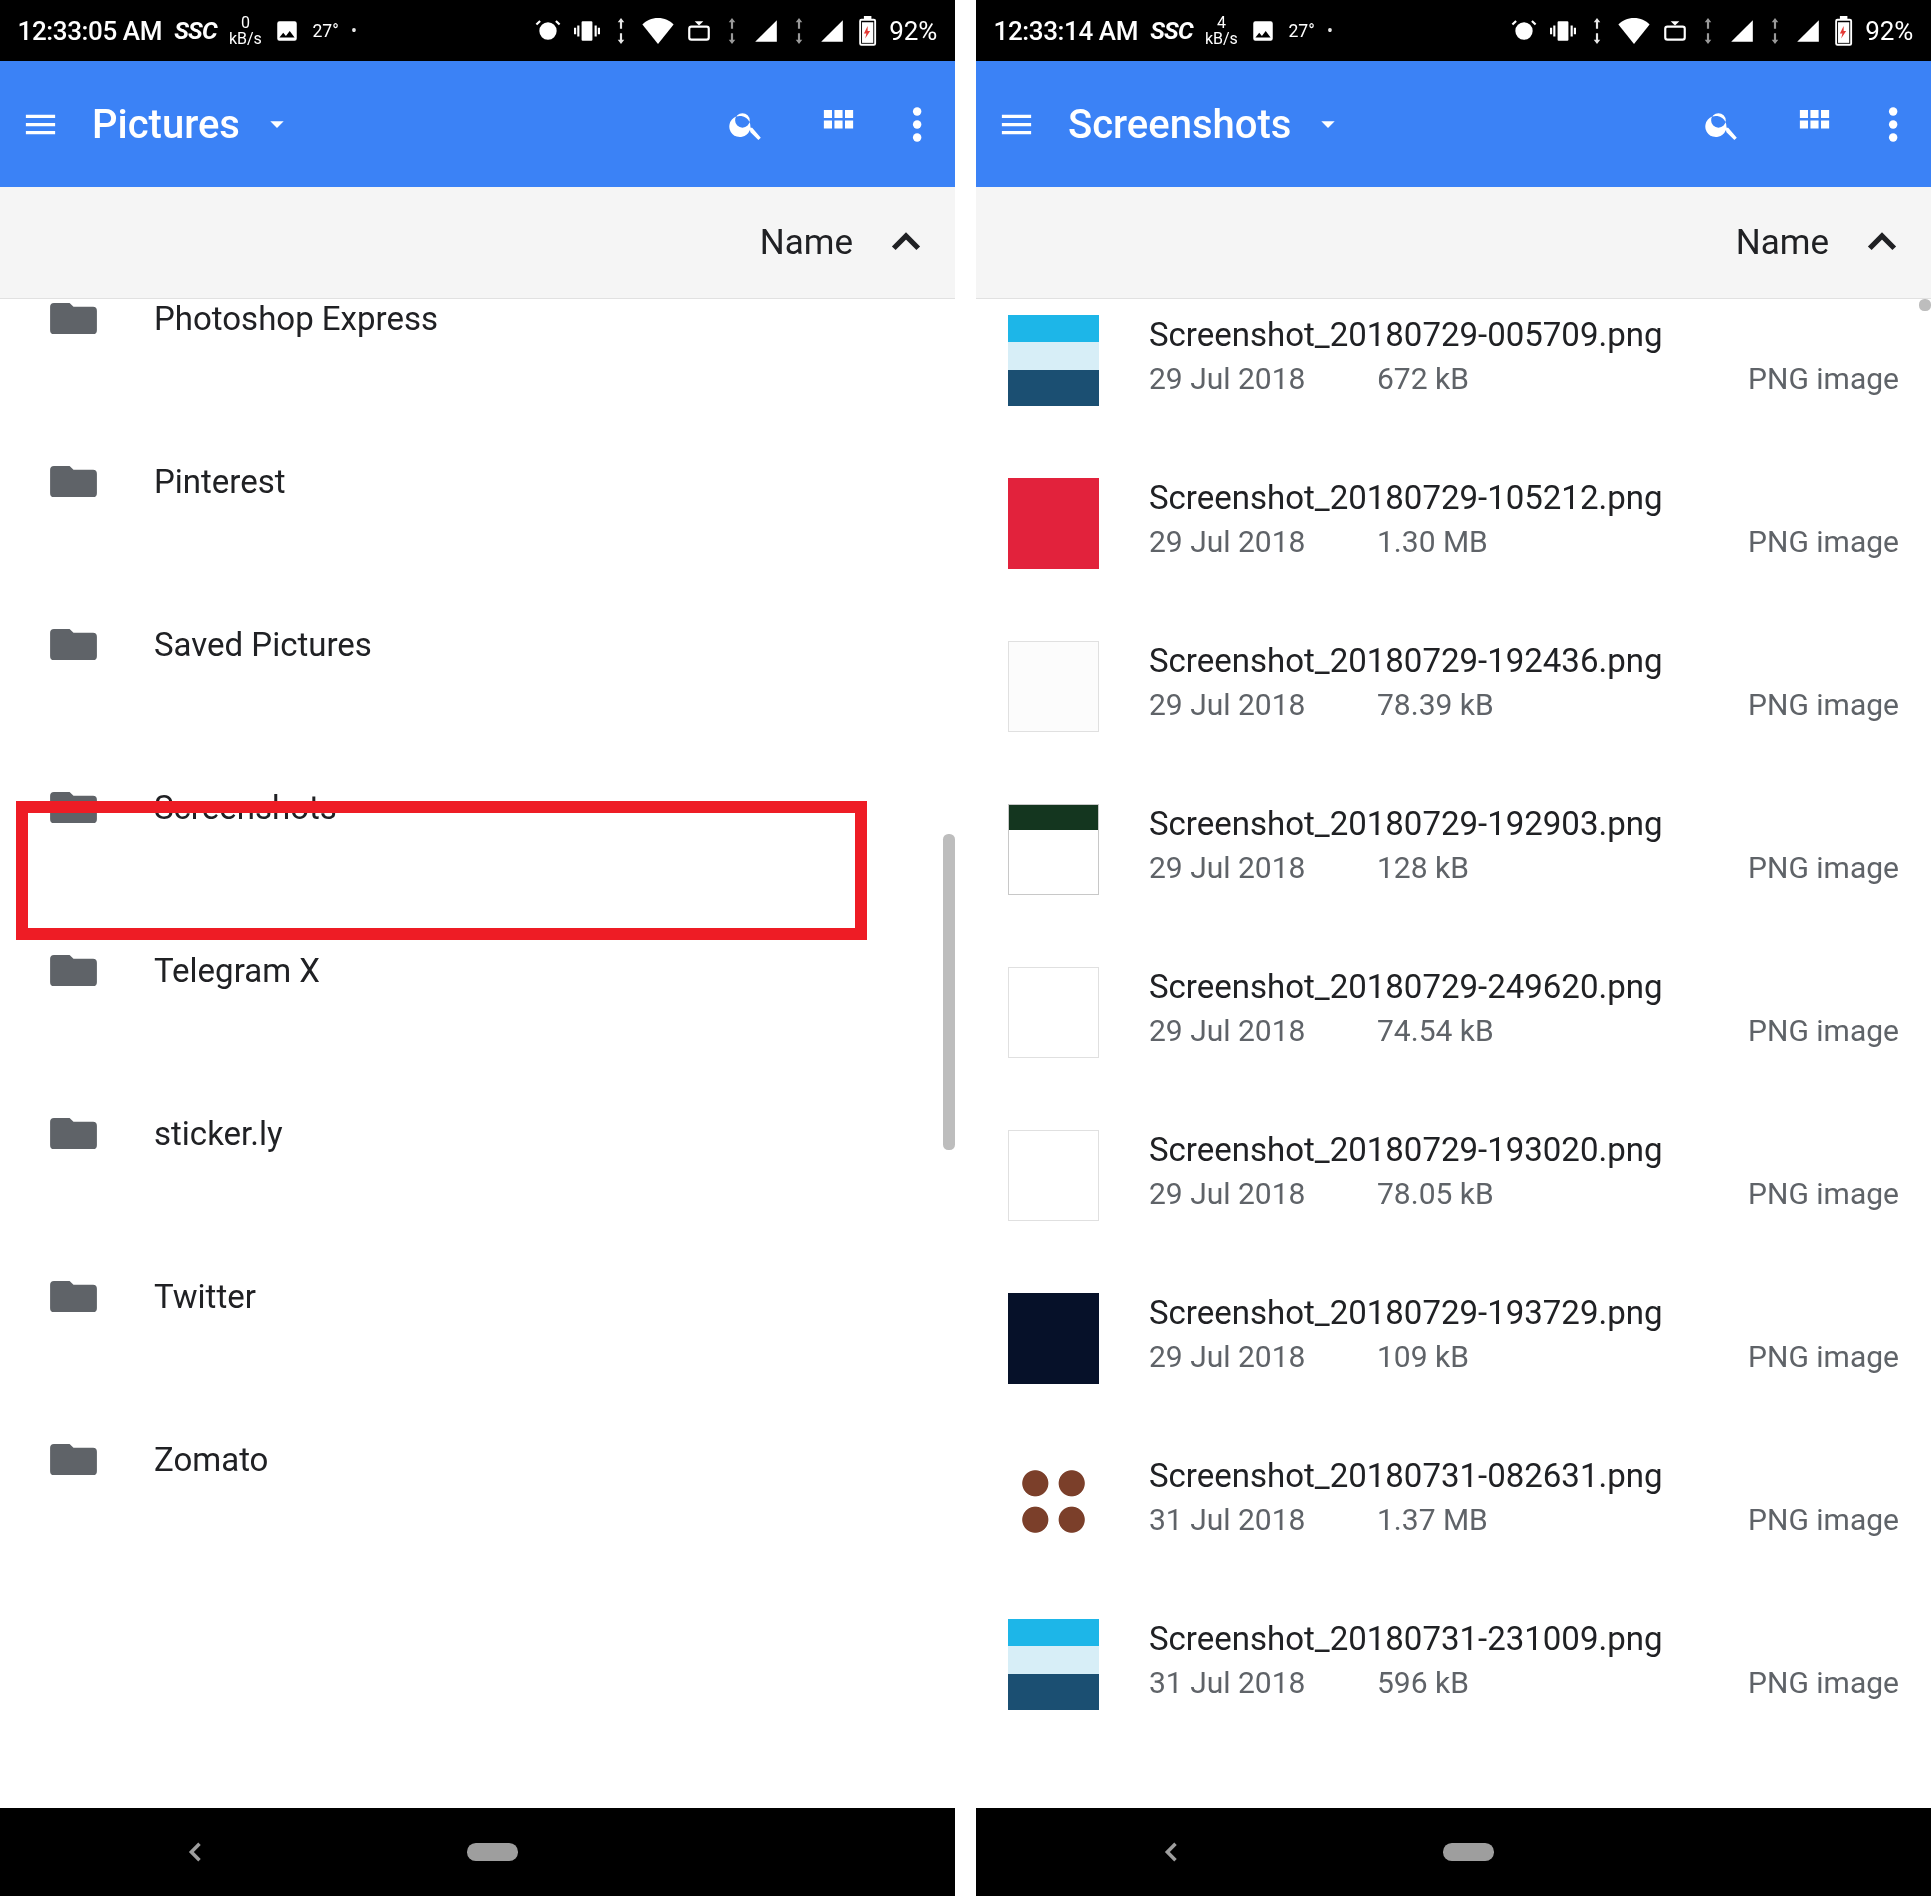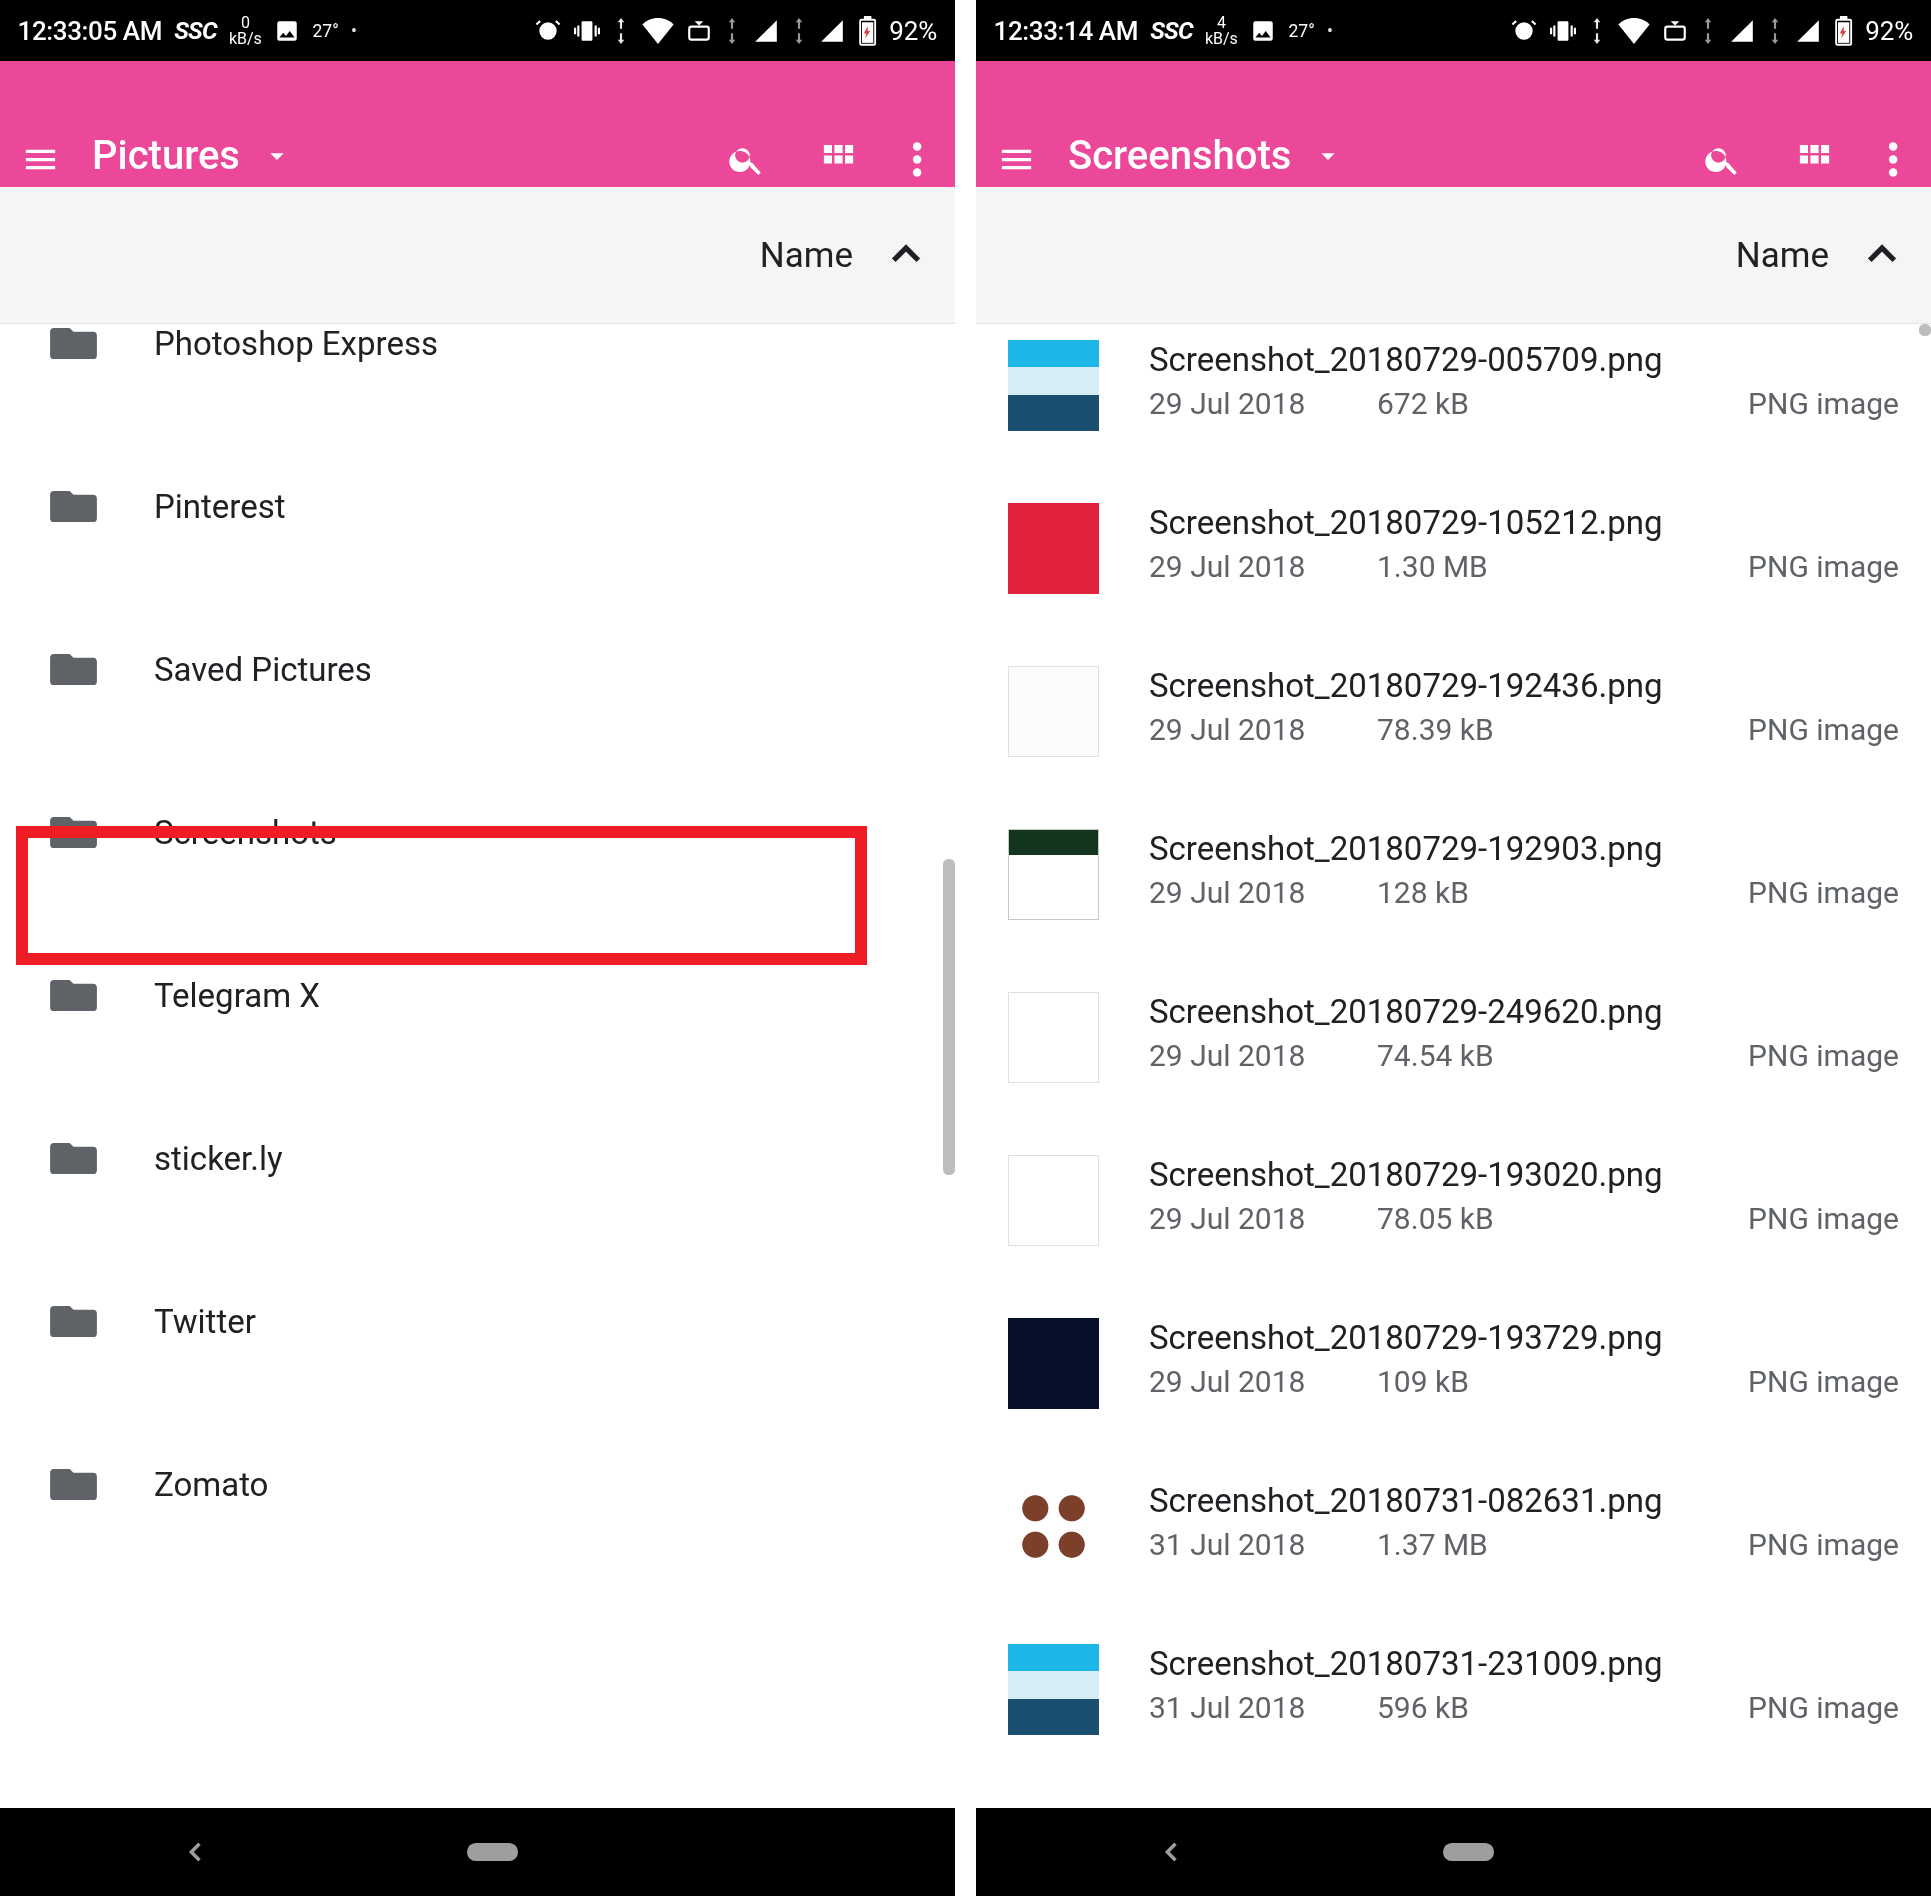--- a/index.html
+++ b/index.html
@@ -34,34 +34,34 @@
   .status-left, .status-right { display: flex; align-items: center; gap: 12.3px; }
   .status-bar .clock { font-weight: 500; letter-spacing: -0.4px; }
   .status-bar .small { font-size: 16px; display:inline-flex; flex-direction: column; line-height: 1; align-items: center; }
   .status-bar .tiny { font-size: 17.6px; }
   .ssc { font-style: italic; font-weight: 700; font-size: 24.6px; letter-spacing: -0.9px; }
   .dot { font-size: 17.6px; opacity: 0.9; }
 
   
   .app-bar {
     height: 126px;
-    background: #ec4899;
+    background: #3b82f6;
     display: flex;
-    align-items: flex-end;
+    align-items: center;
     color: #ffffff;
-    padding: 8px 21px;
+    padding: 16px 21px;
   }
   .app-bar .title-wrap { display:flex; align-items:center; gap: 21px; margin-left: 32px; flex:1;}
   .app-bar .title { font-size: 40px; font-weight: 500; }
   .app-bar .actions { display:flex; align-items:center; gap: 53px; margin-right: 10.5px; }
   .icon { display:inline-flex; align-items:center; justify-content:center; }
 
   
   .sort-row {
-    height: 137px;
+    height: 112px;
     background: #f5f5f5;
     border-bottom: 1.8px solid #e1e1e1;
     display:flex; align-items:center; justify-content:flex-end;
     padding: 0 28px;
     gap: 32px;
   }
   .sort-row .label { font-size: 35px; color: #202124; }
 
   
   .list { flex:1; overflow:hidden; background:#ffffff; position:relative; }

